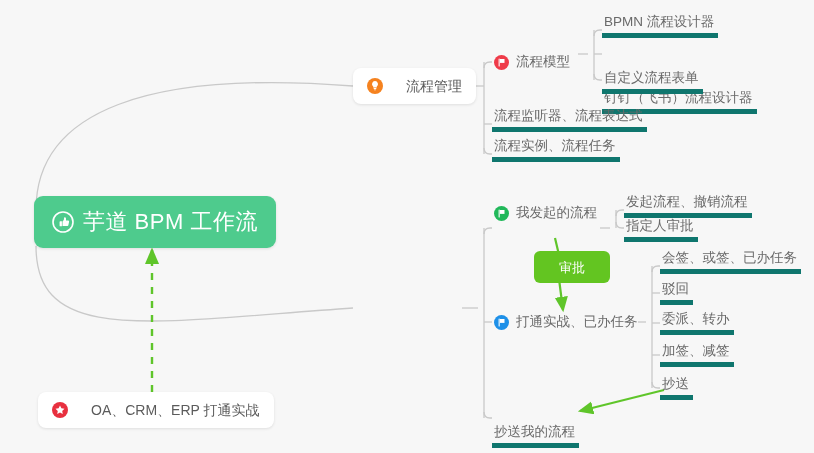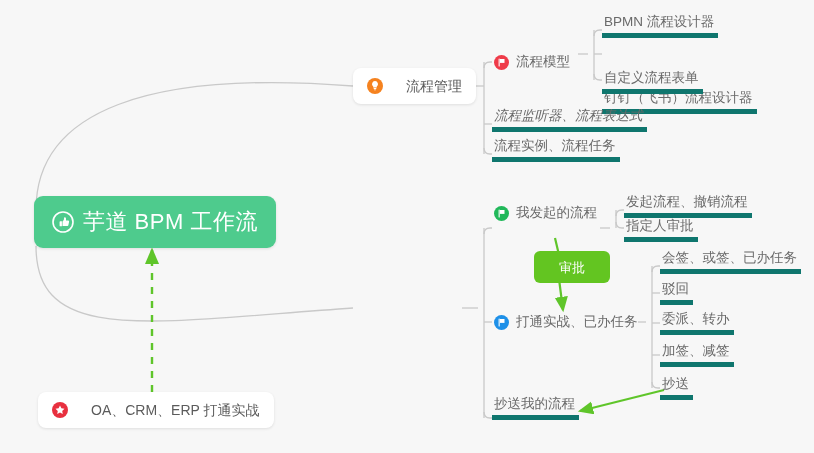--- a/index.html
+++ b/index.html
@@ -170,21 +170,21 @@
   <div class="node leaf-node" style="left:602px;top:10px;">
     <span class="leaf-label">BPMN 流程设计器</span>
   </div>
   <div class="node leaf-node" style="left:602px;top:42px;margin-top:44px;">
     <span class="leaf-label">钉钉（飞书）流程设计器</span>
   </div>
   <div class="node leaf-node" style="left:602px;top:66px;">
     <span class="leaf-label">自定义流程表单</span>
   </div>
 
-  <div class="node leaf-node" style="left:492px;top:104px;font-style:italic;">
+  <div class="node leaf-node" style="left:492px;top:104px;">
     <span class="leaf-label">流程监听器、流程表达式</span>
   </div>
   <div class="node leaf-node" style="left:492px;top:134px;">
     <span class="leaf-label">流程实例、流程任务</span>
   </div>
 
 
   <div class="node leaf-node no-rule" style="left:492px;top:199px;">
     <span class="ic ic-15">
       <svg viewBox="0 0 15 15" width="15" height="15">
@@ -223,21 +223,21 @@
   <div class="node leaf-node" style="left:660px;top:307px;">
     <span class="leaf-label">委派、转办</span>
   </div>
   <div class="node leaf-node" style="left:660px;top:339px;">
     <span class="leaf-label">加签、减签</span>
   </div>
   <div class="node leaf-node" style="left:660px;top:372px;">
     <span class="leaf-label">抄送</span>
   </div>
 
-  <div class="node leaf-node" style="left:492px;top:392px;text-align:right;">
+  <div class="node leaf-node" style="left:492px;top:420px;text-align:right;">
     <span class="leaf-label">抄送我的流程</span>
   </div>
 
   <div class="node tag-node" style="left:534px;top:251px;">
     <span class="tag-label">审批</span>
   </div>
 
 </div>
 
 </body></html>

